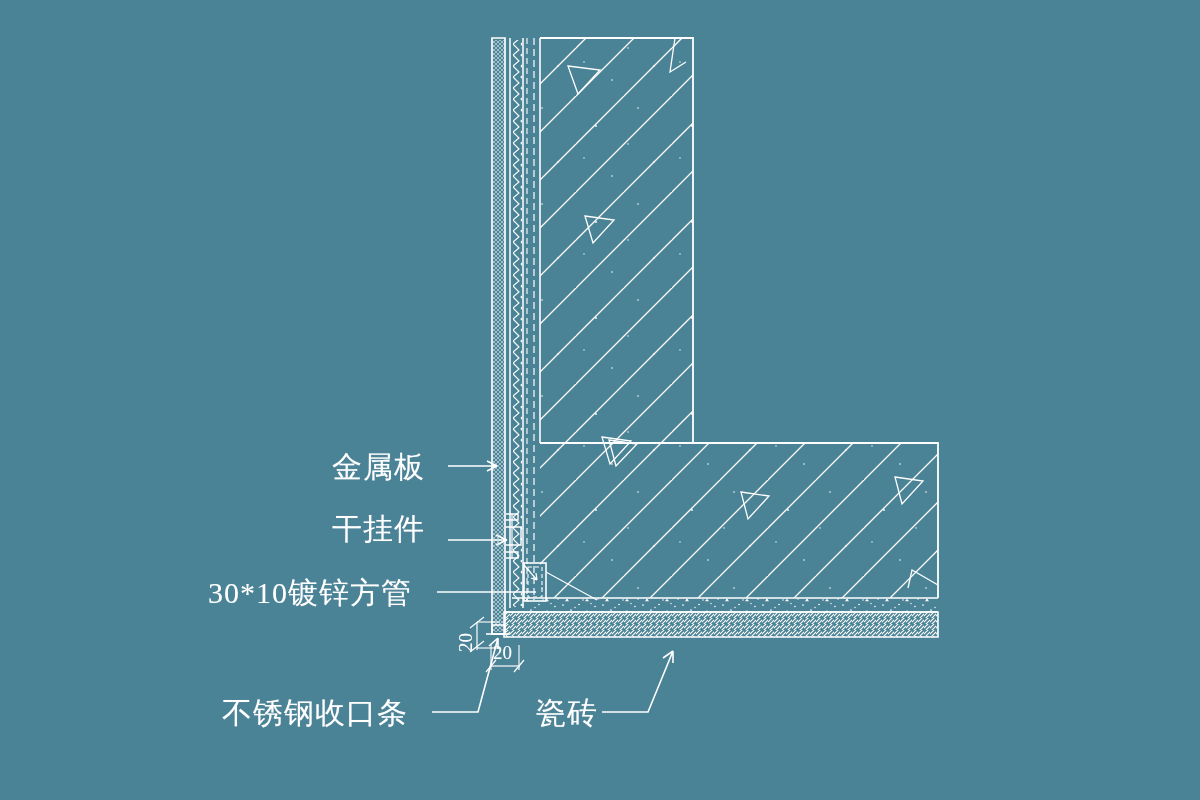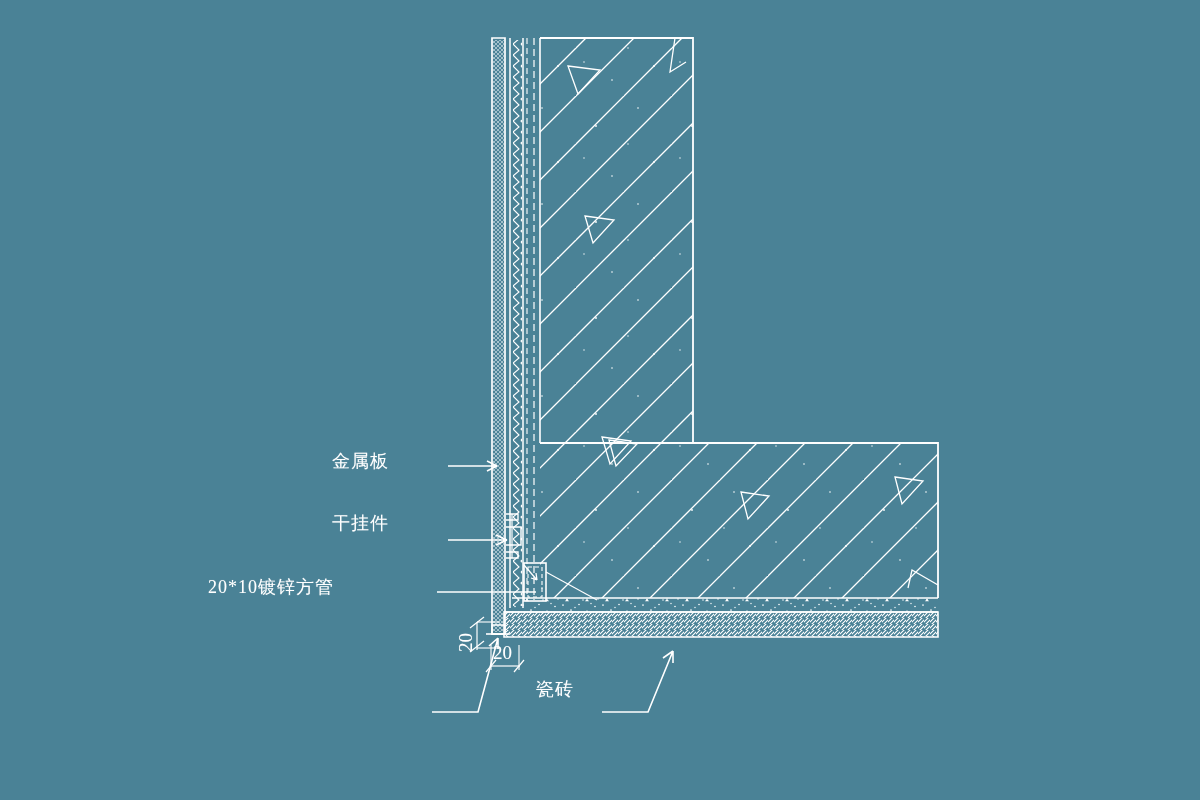--- a/index.html
+++ b/index.html
@@ -20,21 +20,21 @@
     left: 0;
     top: 0;
     width: 1200px;
     height: 800px;
     display: block;
   }
   .lbl {
     position: absolute;
     color: #ffffff;
     font-family: "Liberation Serif", "DejaVu Serif", serif;
-    font-size: 18px;
+    font-size: 30px;
     letter-spacing: 1px;
     white-space: nowrap;
     line-height: 1;
     text-shadow: 0 0 1px rgba(255,255,255,0.35);
   }
   .lbl-sm {
     font-size: 19px;
     letter-spacing: 0px;
   }
   .lbl-vert {
@@ -174,22 +174,23 @@
       <path d="M 432 712 L 478 712 L 498 638 M 498 638 L 489 646 M 498 638 L 498 649" fill="none" stroke="#ffffff" stroke-width="1.6"></path>
 
       <path d="M 602 712 L 648 712 L 673 651 M 673 651 L 663 658 M 673 651 L 673 663" fill="none" stroke="#ffffff" stroke-width="1.6"></path>
     </g>
   </svg>
 
   <div class="lbl" style="left:332px; top:452px;">金属板</div>
 
   <div class="lbl" style="left:332px; top:514px;">干挂件</div>
 
-  <div class="lbl" style="left:208px; top:578px;">20*10镀锌方管</div>
+  <div class="lbl" style="left:208px; top:578px;">30*10镀锌方管</div>
 
+  <div class="lbl" style="left:222px; top:698px;">不锈钢收口条</div>
 
-  <div class="lbl" style="left:536px; top:680px;">瓷砖</div>
+  <div class="lbl" style="left:536px; top:698px;">瓷砖</div>
 
   <div class="lbl lbl-sm lbl-vert" style="left:456px; top:652px;">20</div>
 
   <div class="lbl lbl-sm" style="left:493px; top:643px;">20</div>
 
 </div>
 
 </body></html>

